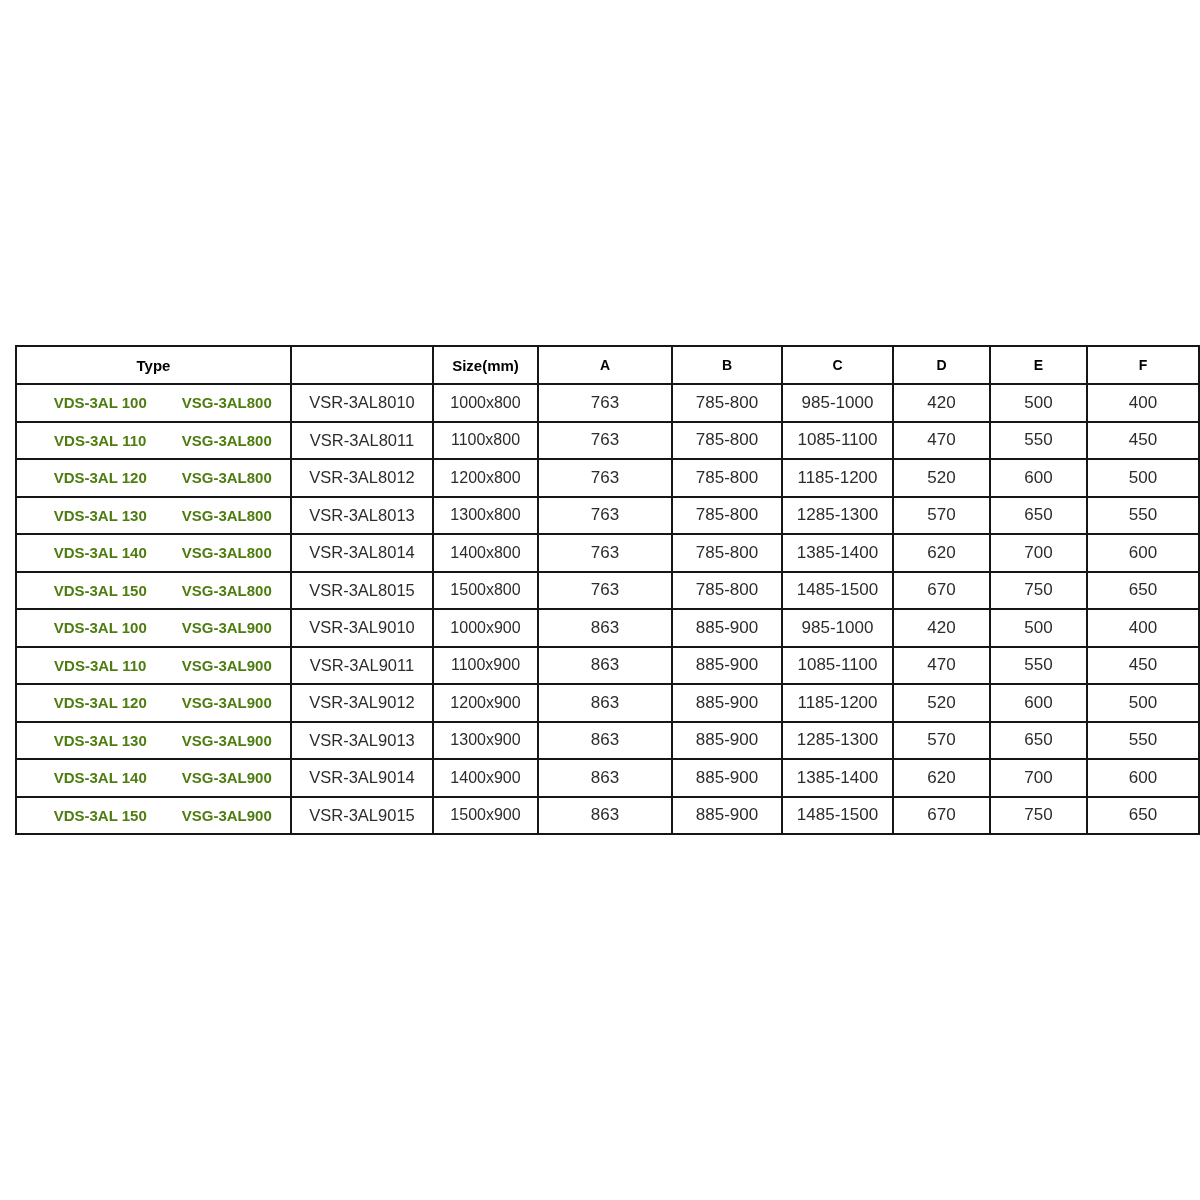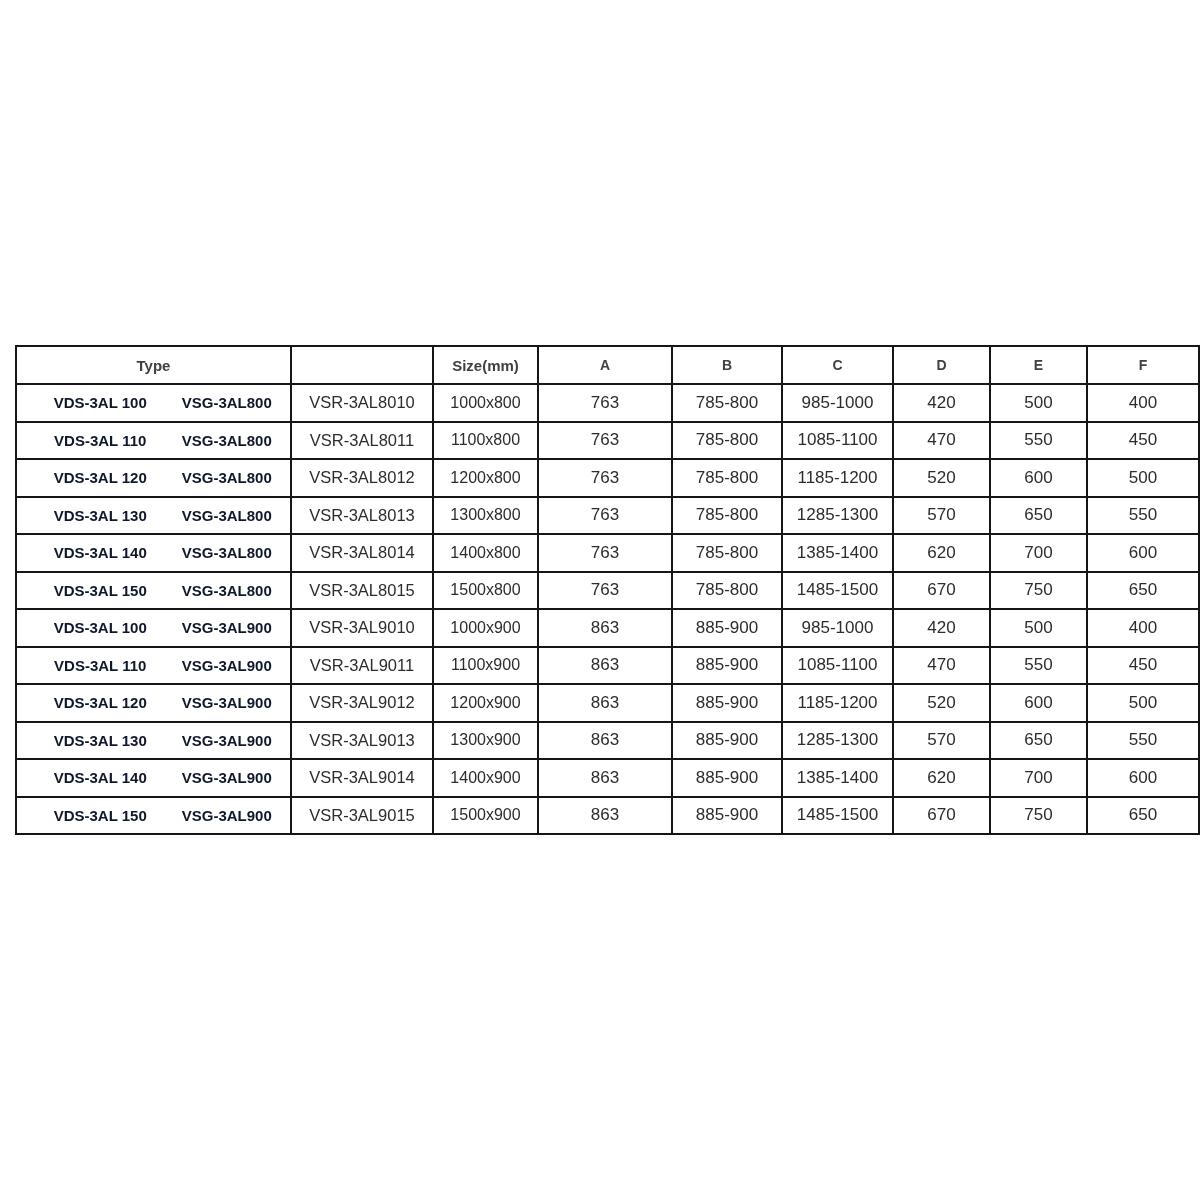--- a/index.html
+++ b/index.html
@@ -24,33 +24,33 @@
     text-align: center;
     vertical-align: middle;
     padding: 0;
     overflow: hidden;
     white-space: nowrap;
   }
   .spec-table th {
     height: 36px;
     font-size: 15px;
     font-weight: bold;
-    color: #404040;
+    color: #000000;
   }
   .spec-table th.h-letter { font-size: 14px; }
   .spec-table td {
     height: 35.5px;
     font-size: 17px;
     font-weight: normal;
     color: #2c2c2c;
   }
   td.c-type {
     font-weight: bold;
     font-size: 15px;
-    color: #0f172a;
+    color: #4d7c0f;
     margin-left: 24px;
   }
   .type-wrap {
     display: flex;
     align-items: center;
     padding-left: 20px;
   }
   .type-wrap span {
     flex: 1;
     text-align: center;

